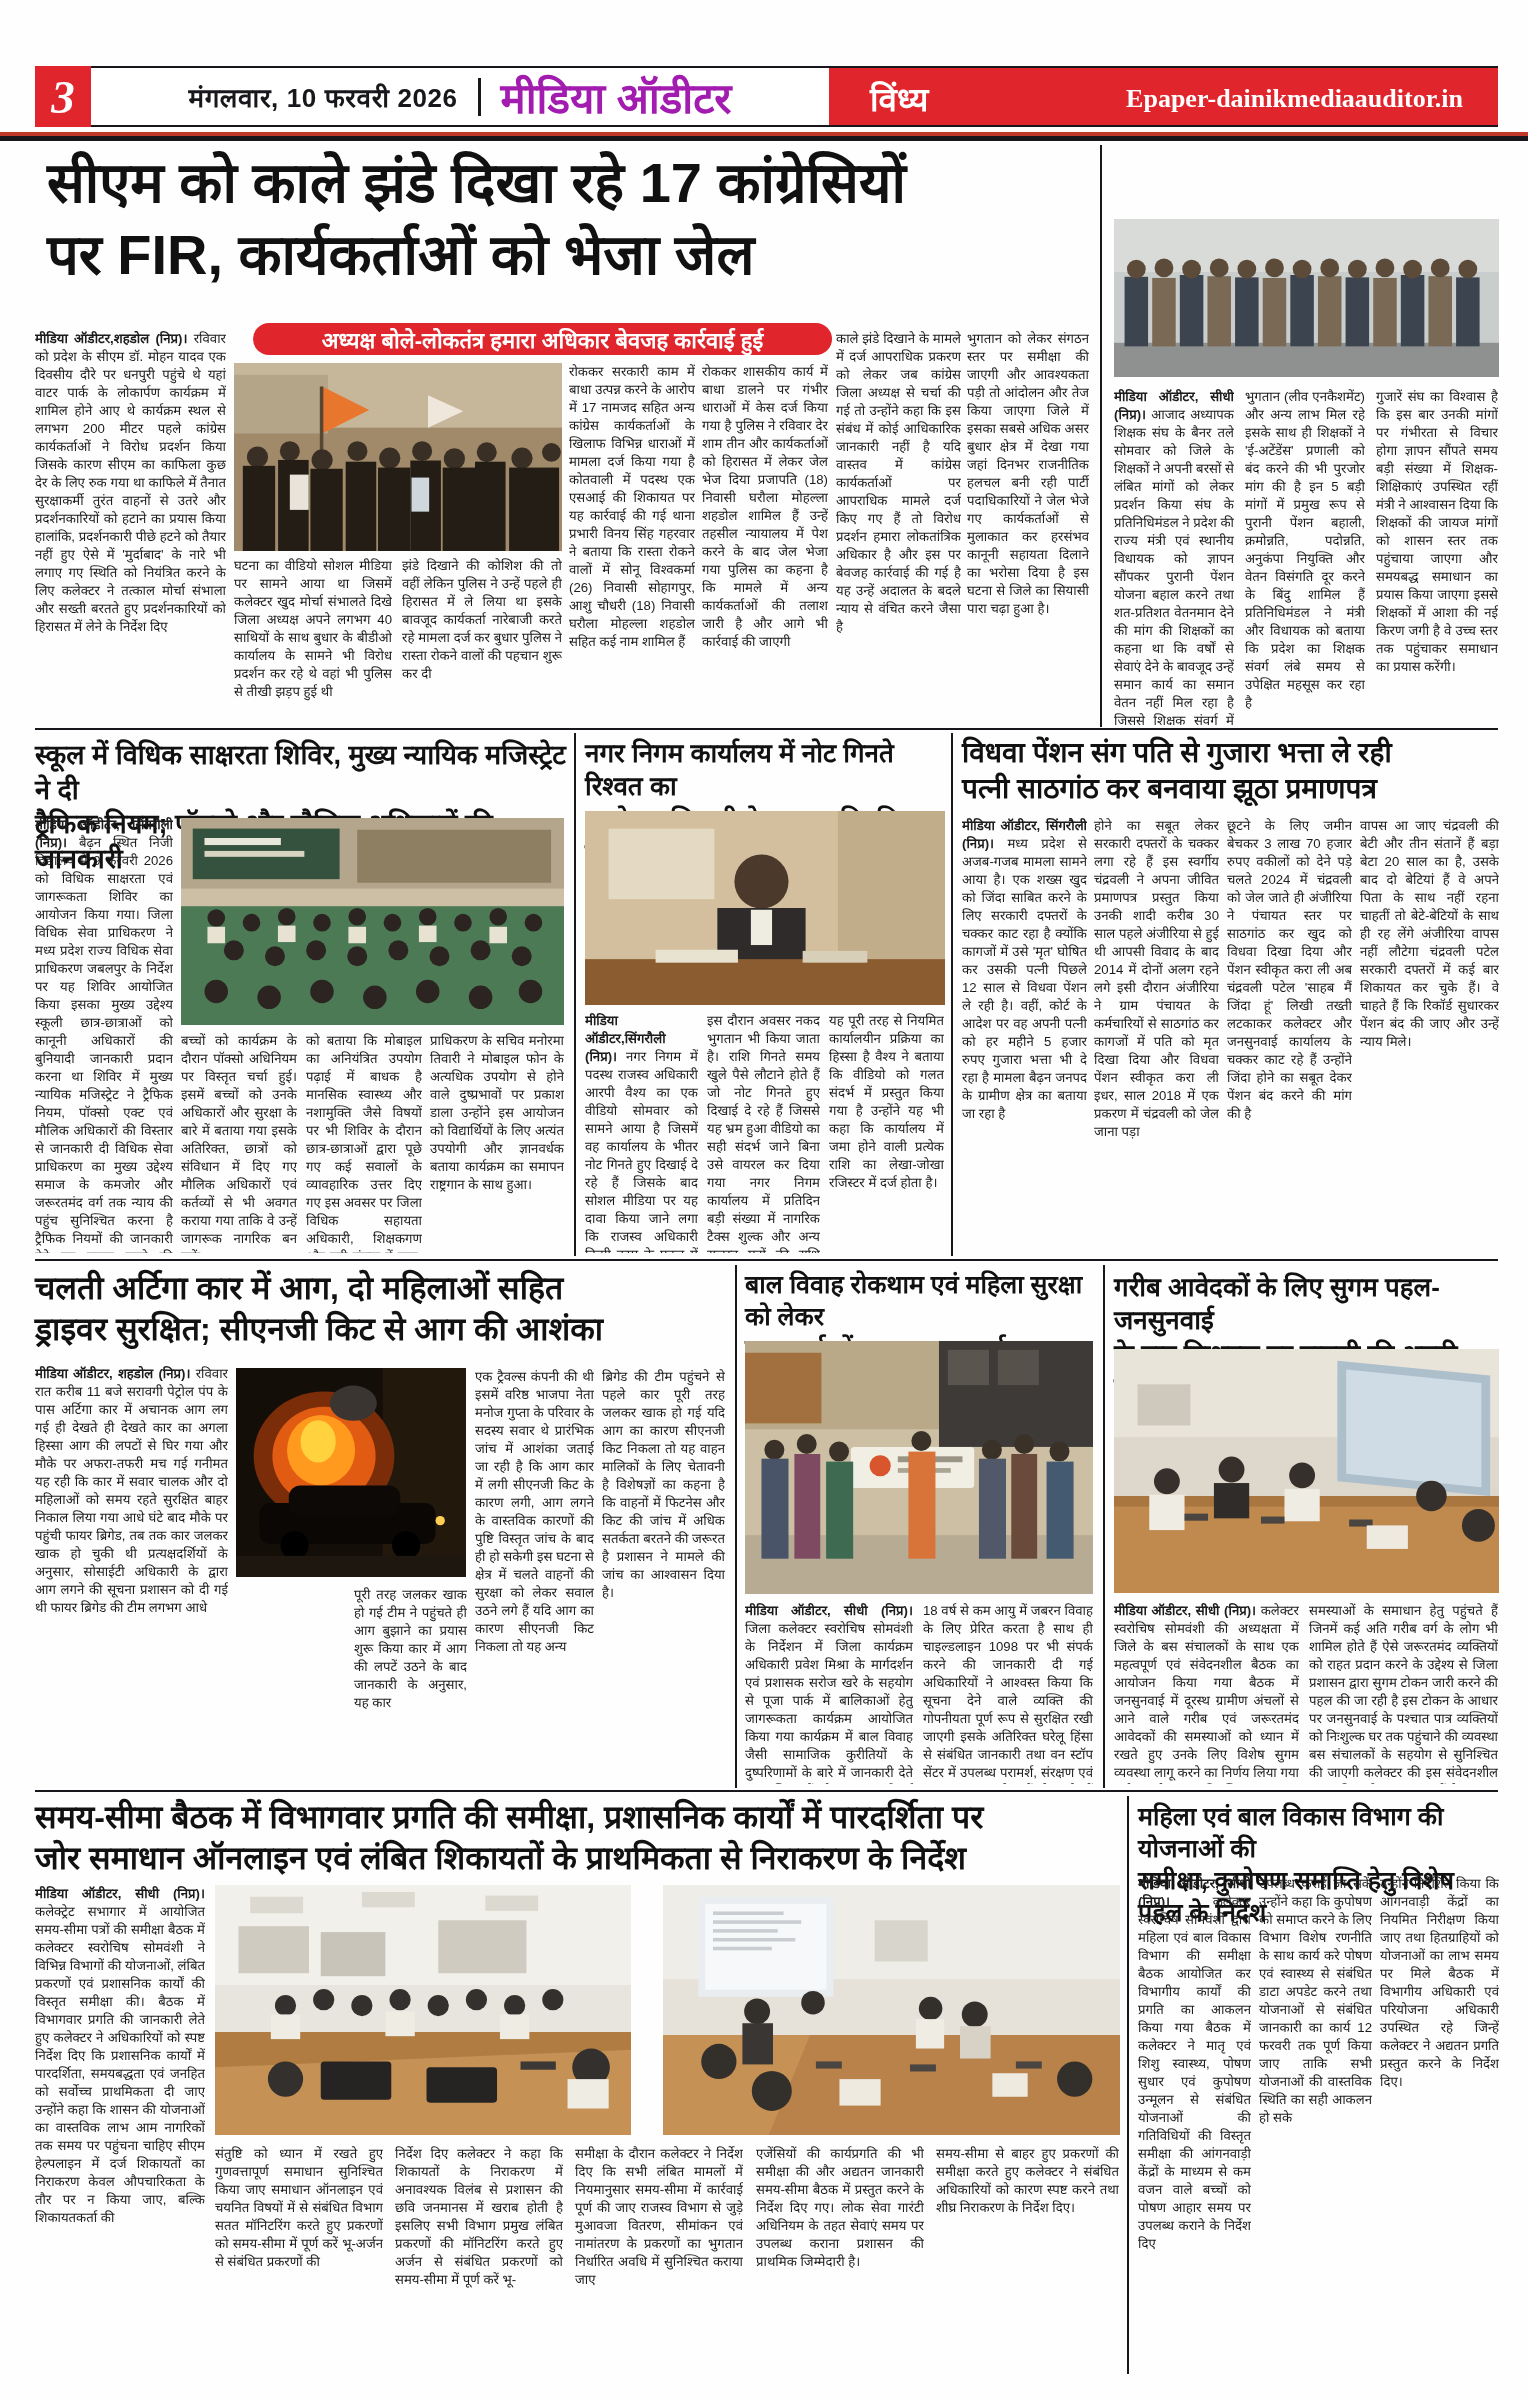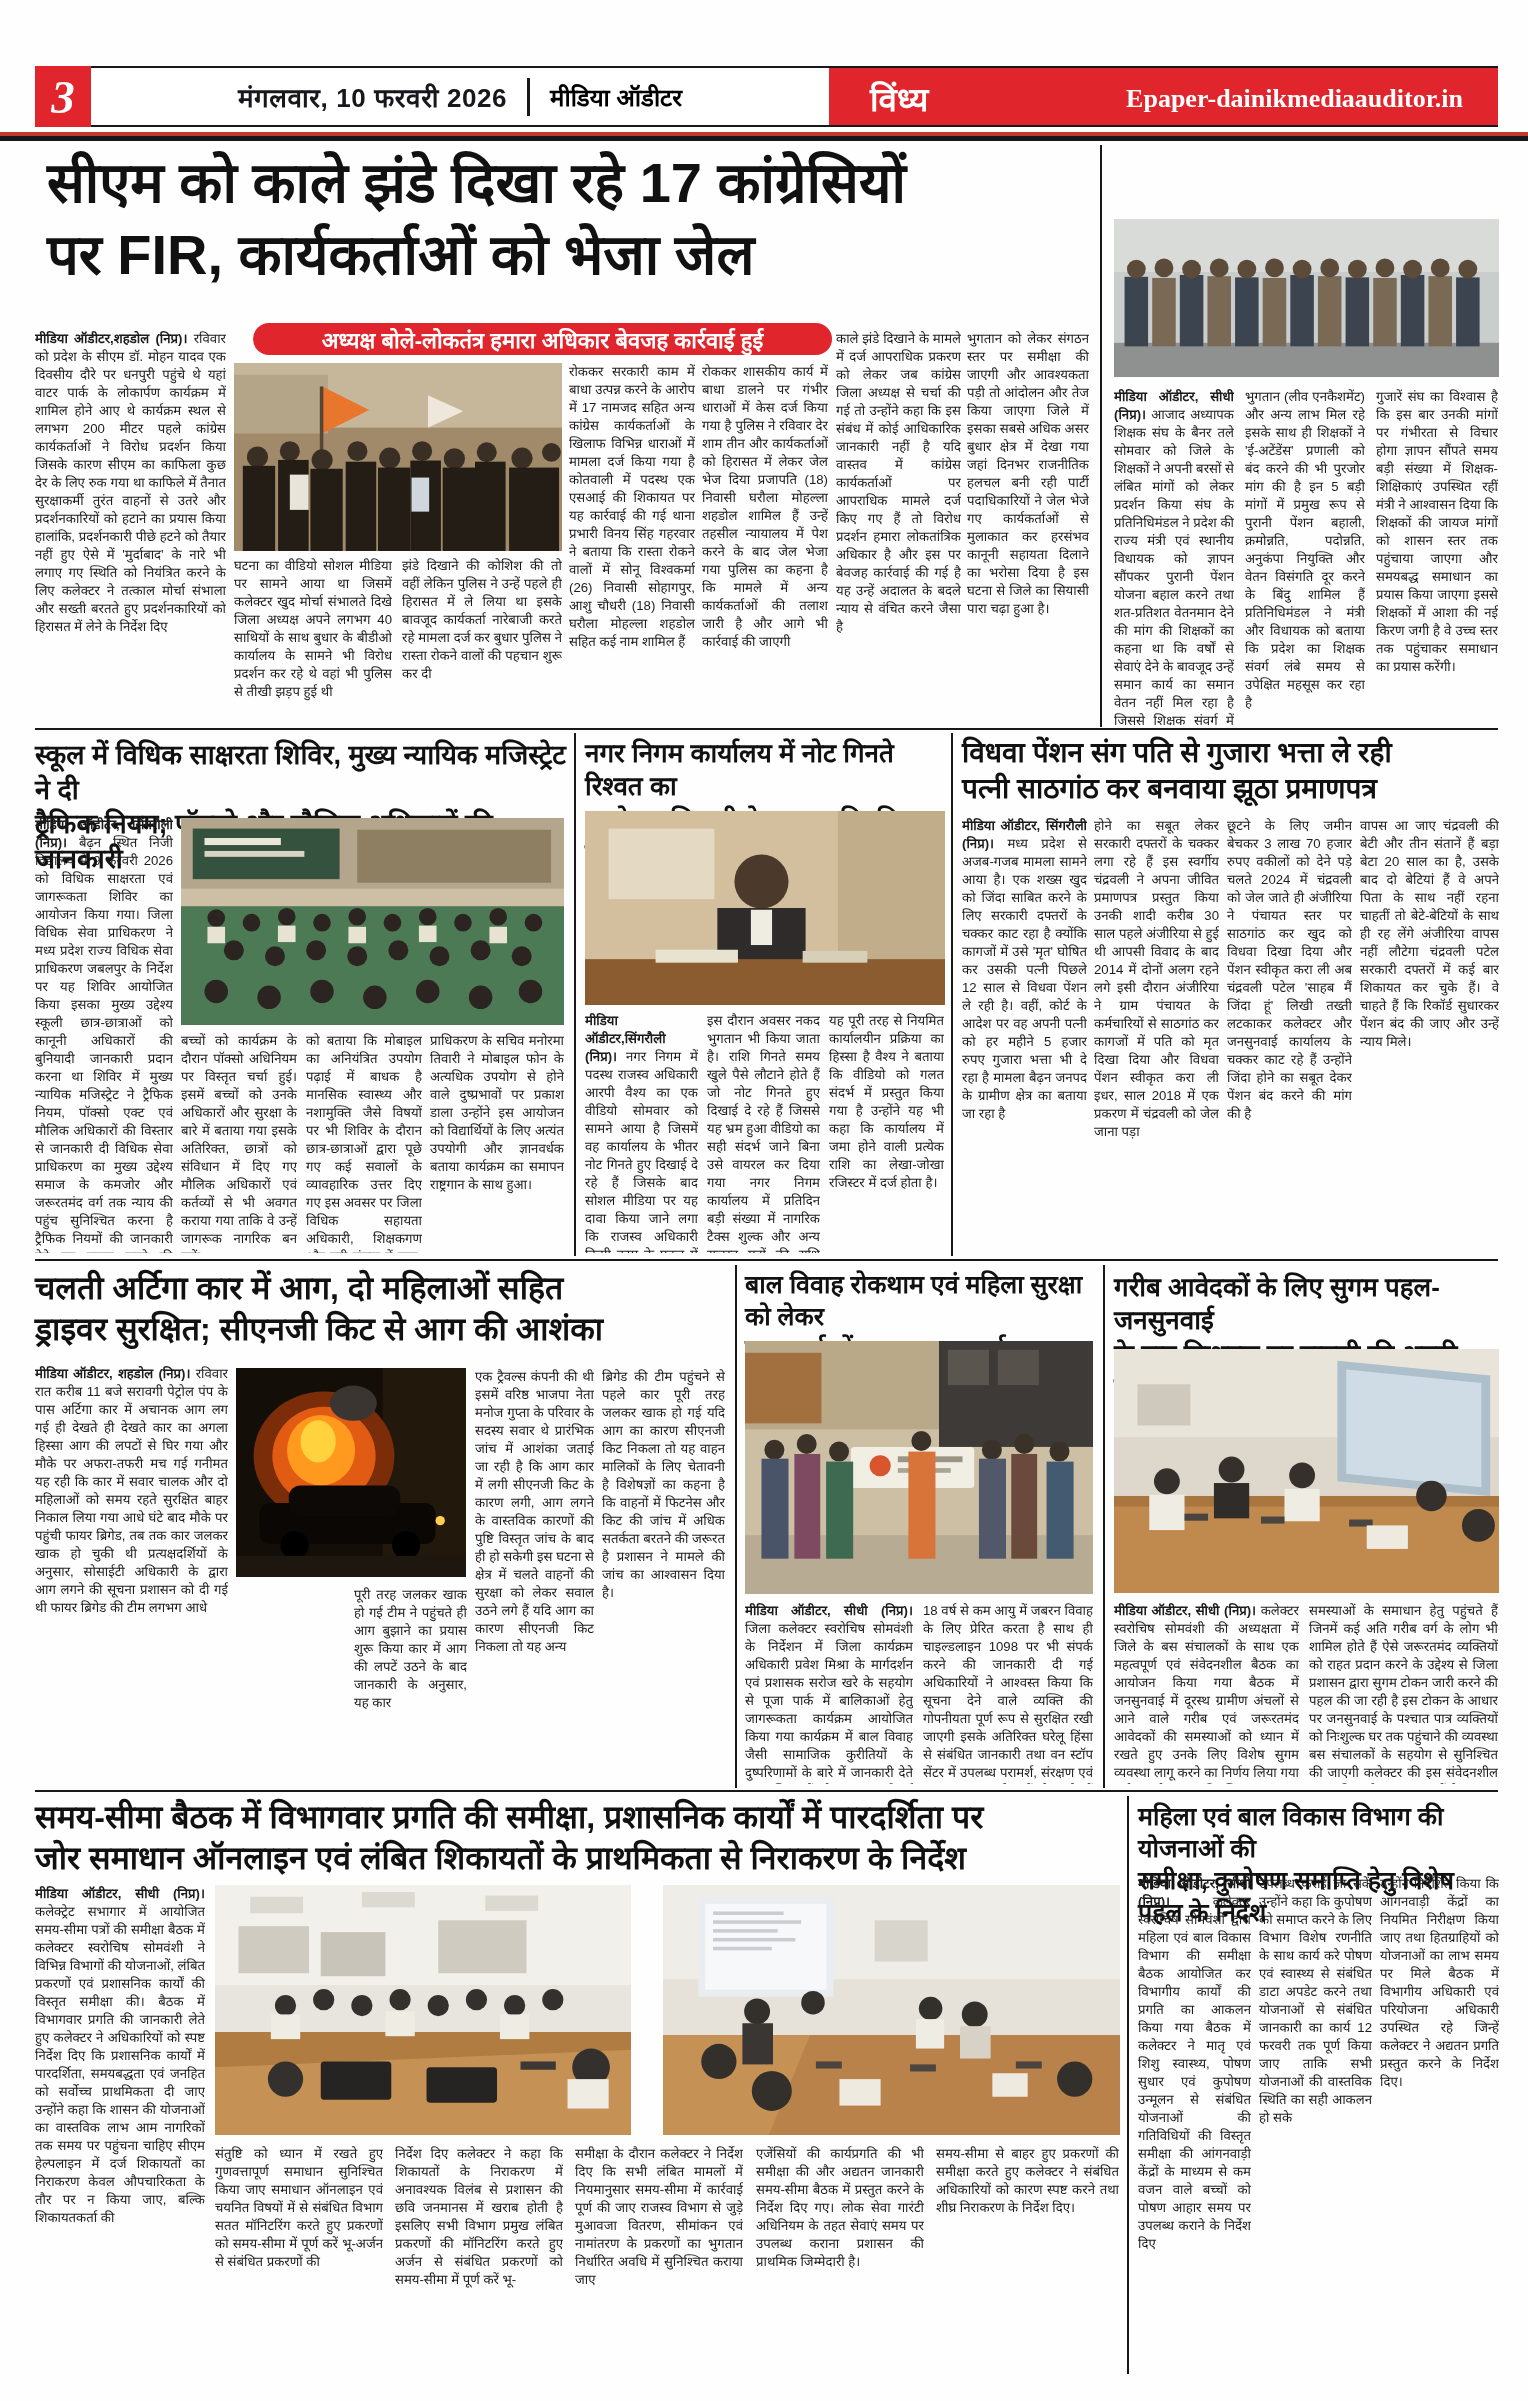--- a/index.html
+++ b/index.html
@@ -6,21 +6,21 @@
   #page{position:relative;width:1528px;height:2401px;background:#fefefe;overflow:hidden;
         font-family:"Liberation Sans","DejaVu Sans",sans-serif;color:#1b1b1b;}
   
   .hdr{position:absolute;left:35px;top:66px;width:1463px;height:61px;display:flex;}
   .pgnum{width:56px;background:#e0262c;color:#fff;display:flex;align-items:center;justify-content:center;
          font-family:"Liberation Serif",serif;font-weight:bold;font-style:italic;font-size:47px;}
   .hdr-mid{flex:0 0 738px;border-top:2.4px solid #17171c;border-bottom:2.4px solid #17171c;background:#fff;
            display:flex;align-items:center;justify-content:center;gap:20px;}
   .hdr-date{font-size:26px;font-weight:bold;color:#17171c;letter-spacing:0.6px;}
   .hdr-divider{width:2.9px;height:38px;background:#17171c;}
-  .hdr-brand{font-size:24px;font-weight:bold;color:#000000;text-align:right;}
+  .hdr-brand{font-size:42px;font-weight:bold;color:#a21caf;text-align:right;}
   .hdr-red{flex:1;background:#e0262c;display:flex;align-items:center;justify-content:space-between;
            padding:4px 35px 0 41px;border-top:2.4px solid #17171c;border-bottom:2.4px solid #17171c;}
   .hdr-edition{color:#fff;font-size:33px;font-weight:bold;}
   .hdr-site{color:#fff;font-family:"Liberation Serif",serif;font-weight:bold;font-size:26px;text-decoration:none;}
   .rule-top{position:absolute;left:0;top:132px;width:1528px;height:3.5px;background:#c0392b;}
   .rule-top2{position:absolute;left:0;top:136px;width:1528px;height:5.3px;background:#17171c;}
   
   .headline{position:absolute;font-weight:bold;color:#111;text-align:left;line-height:1.28;}
   .col{position:absolute;font-size:13.2px;line-height:18px;text-align:justify;color:#1c1c1c;overflow:hidden;}
   .byline{font-weight:bold;}

